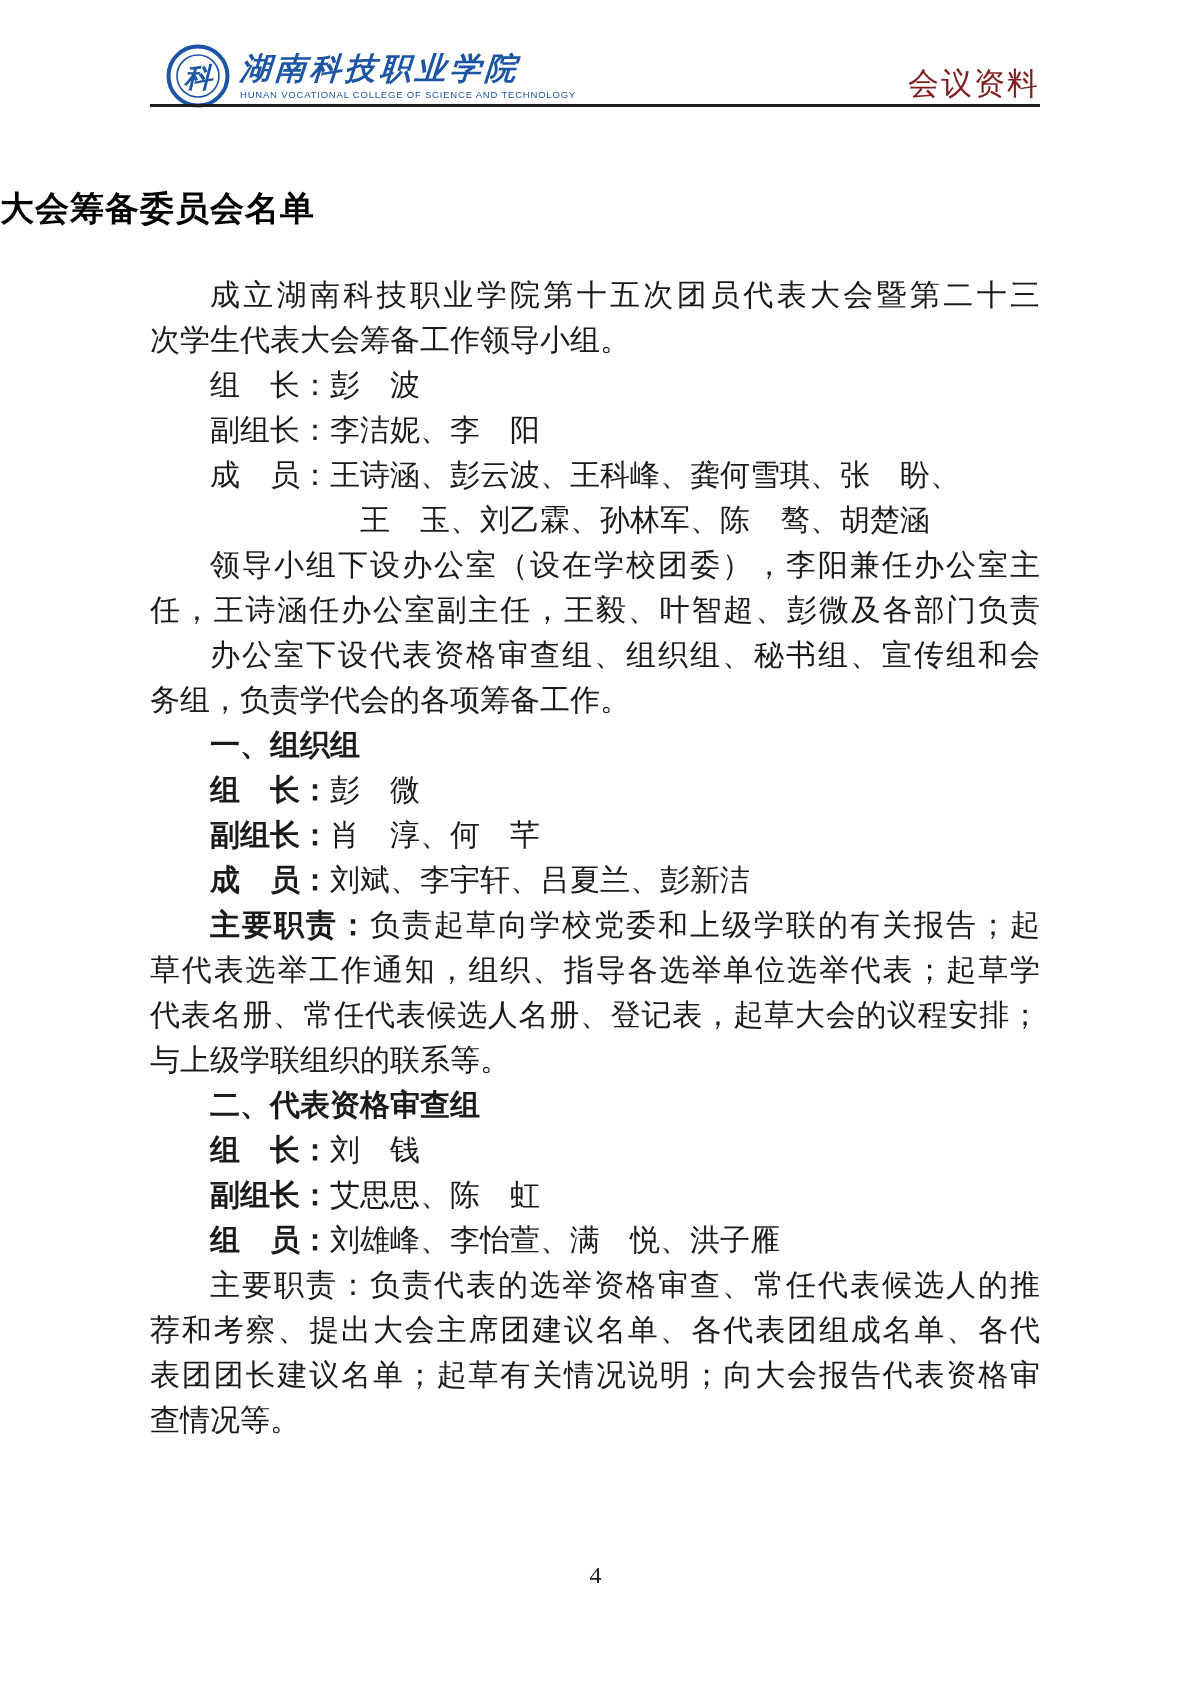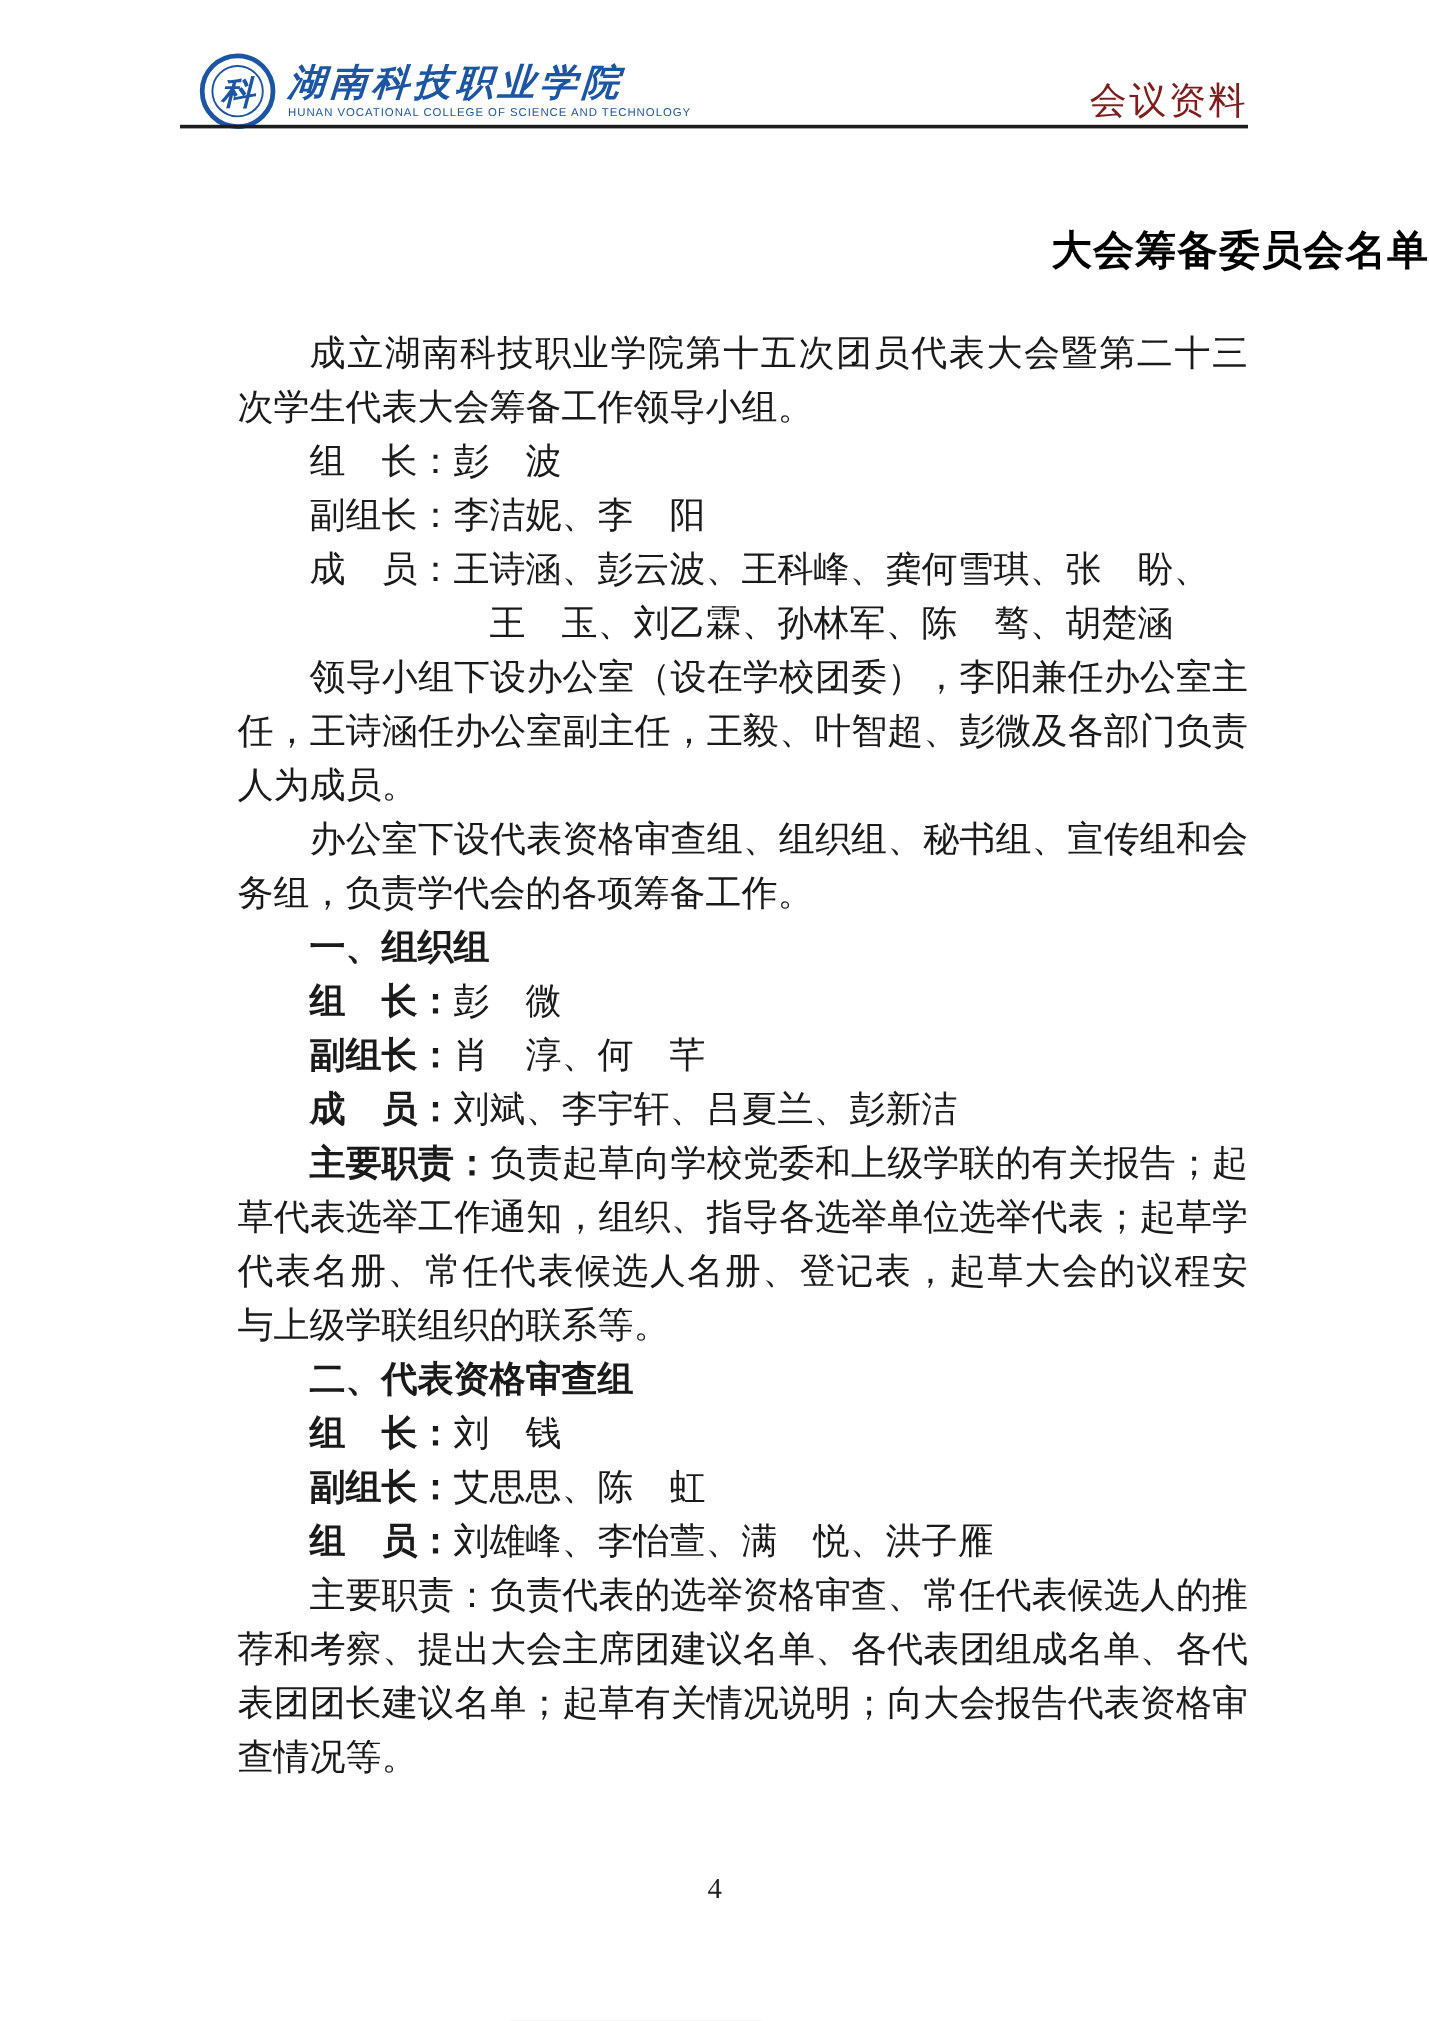--- a/index.html
+++ b/index.html
@@ -33,30 +33,30 @@
     font-size:31px;line-height:40px;color:#7f1d1d;
     letter-spacing:2px;white-space:nowrap;
   }
   .hdr-rule{
     position:absolute;left:150px;top:104px;width:890px;height:3px;
     background:#1d1d1d;
   }
   
   .doc-title{
     position:absolute;left:0;top:186px;width:100%;
-    text-align:right;font-size:34px;font-weight:bold;color:#000;
+    text-align:left;font-size:34px;font-weight:bold;color:#000;
     font-family:"Liberation Sans","DejaVu Sans",sans-serif;
     letter-spacing:1px;
   }
   
   .body-text{
     position:absolute;left:150px;top:272px;width:890px;
   }
   .ln{
-    height:45px;line-height:45px;font-size:30px;white-space:nowrap;margin-left:48px;
+    height:45px;line-height:45px;font-size:30px;white-space:nowrap;
   }
   .ln.fill{
     white-space:normal;
     text-align:justify;
     text-align-last:justify;
     -moz-text-align-last:justify;
     overflow:hidden;
   }
   .ln.first{text-indent:2em;}
   .ln.cont{padding-left:7em;}
@@ -100,21 +100,20 @@
 
   <div class="body-text">
     <div class="ln first fill">成立湖南科技职业学院第十五次团员代表大会暨第二十三</div>
     <div class="ln">次学生代表大会筹备工作领导小组。</div>
     <div class="ln first">组　长：彭　波</div>
     <div class="ln first">副组长：李洁妮、李　阳</div>
     <div class="ln first">成　员：王诗涵、彭云波、王科峰、龚何雪琪、张　盼、</div>
     <div class="ln cont">王　玉、刘乙霖、孙林军、陈　骜、胡楚涵</div>
     <div class="ln first fill">领导小组下设办公室（设在学校团委），李阳兼任办公室主</div>
     <div class="ln fill">任，王诗涵任办公室副主任，王毅、叶智超、彭微及各部门负责</div>
-    <div class="ln">人为成员。</div>
     <div class="ln first fill">办公室下设代表资格审查组、组织组、秘书组、宣传组和会</div>
     <div class="ln">务组，负责学代会的各项筹备工作。</div>
     <div class="ln first bold">一、组织组</div>
     <div class="ln first"><span class="lbl">组　长：</span><span>彭　微</span></div>
     <div class="ln first"><span class="lbl">副组长：</span><span>肖　淳、何　芊</span></div>
     <div class="ln first"><span class="lbl">成　员：</span><span>刘斌、李宇轩、吕夏兰、彭新洁</span></div>
     <div class="ln first fill"><span class="lbl">主要职责：</span><span>负责起草向学校党委和上级学联的有关报告；起</span></div>
     <div class="ln fill">草代表选举工作通知，组织、指导各选举单位选举代表；起草学</div>
     <div class="ln fill">代表名册、常任代表候选人名册、登记表，起草大会的议程安排；</div>
     <div class="ln">与上级学联组织的联系等。</div>

